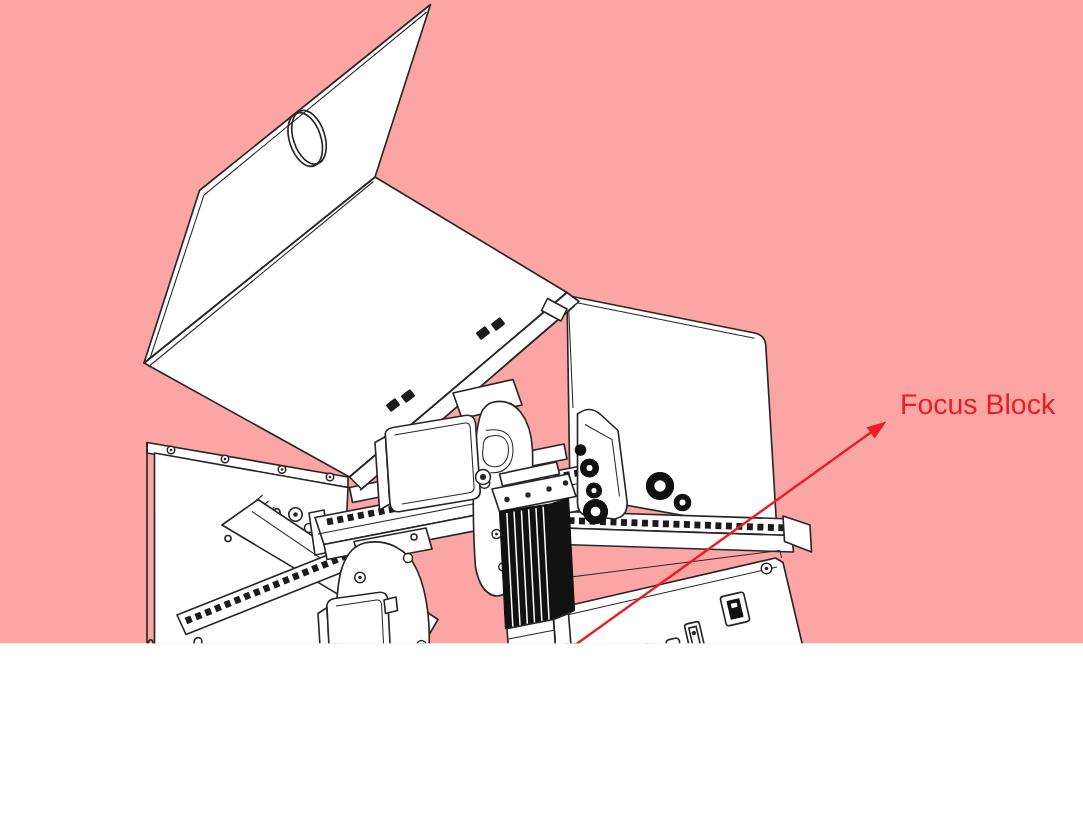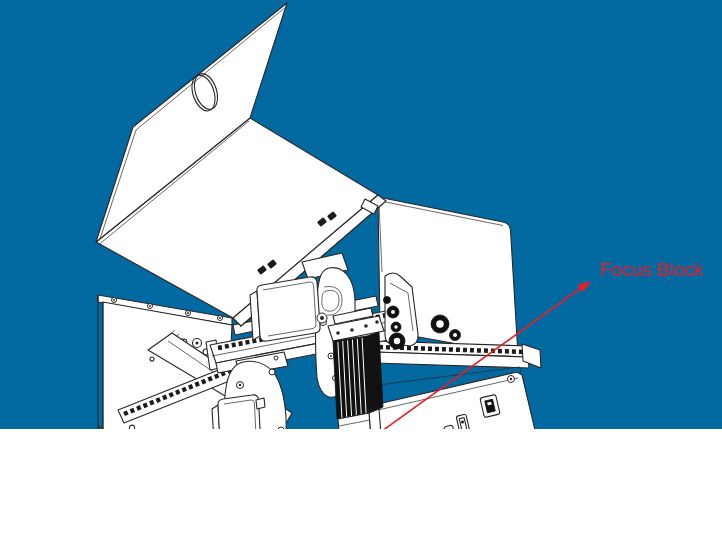--- a/index.html
+++ b/index.html
@@ -1,16 +1,16 @@
 <!DOCTYPE html>
 <html><head>
 <meta charset="utf-8">
 <style>
   html,body{margin:0;padding:0;background:#ffffff;}
-  #page{position:relative;width:722px;height:429px;background:#0369a1;overflow:hidden;
+  #page{position:relative;width:722px;height:429px;background:#fca5a5;overflow:hidden;
         font-family:"Liberation Sans",sans-serif;}
   svg{display:block;}
   .ln{fill:none;stroke:#2a2627;stroke-width:1.1;stroke-linejoin:round;stroke-linecap:round;}
   .wh{fill:#ffffff;stroke:#2a2627;stroke-width:1.1;stroke-linejoin:round;}
   .thin{fill:none;stroke:#2a2627;stroke-width:0.7;}
   .rack{fill:none;stroke:#1c1a1a;stroke-width:4.5;stroke-dasharray:4 3;}
   .blk{fill:#111111;stroke:#111111;stroke-width:0.8;stroke-linejoin:round;}
   .fin{fill:none;stroke:#ffffff;stroke-width:1;}
   .screw{fill:#ffffff;stroke:#2a2627;stroke-width:1;}
   .dot{fill:#2a2627;stroke:none;}

